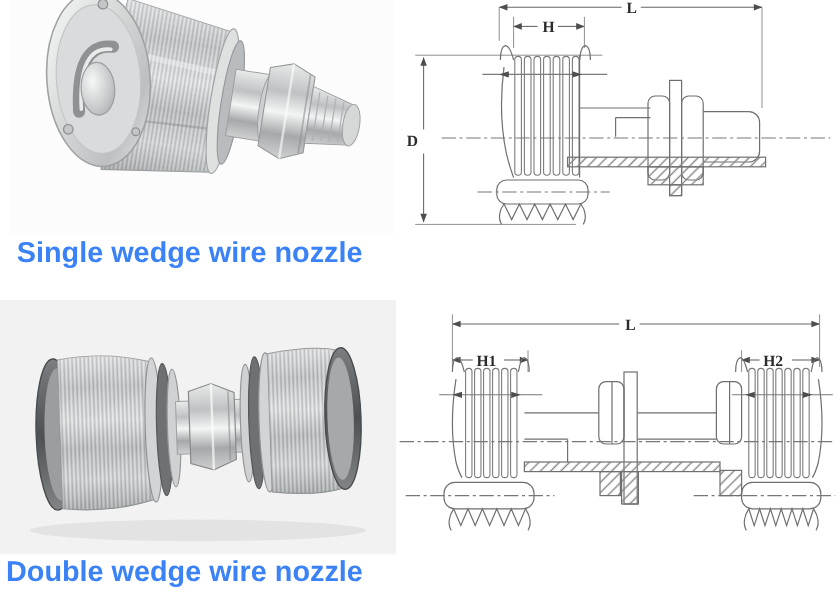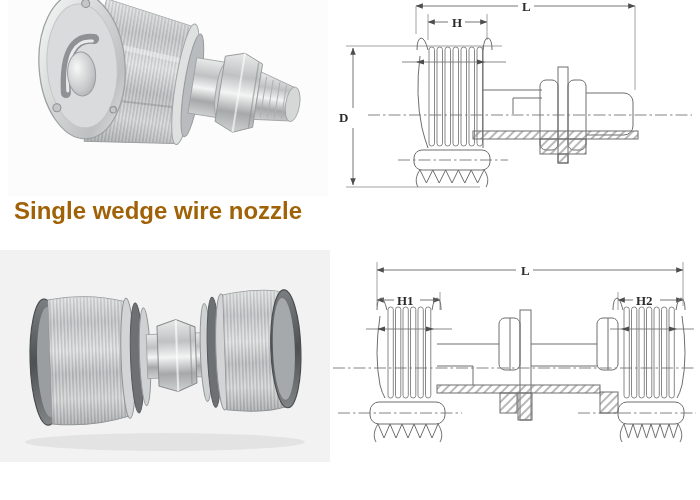--- a/index.html
+++ b/index.html
@@ -1,19 +1,19 @@
 <!DOCTYPE html>
 <html><head>
 <meta charset="utf-8">
 <style>
   html,body{margin:0;padding:0;background:#fff;}
   .canvas{position:relative;width:700px;height:500px;background:#ffffff;overflow:hidden;
           font-family:"Liberation Sans", sans-serif;}
   .abs{position:absolute;}
-  .caption{font:bold 24px "Liberation Sans", sans-serif;color:#a16207;letter-spacing:0;white-space:nowrap;}
+  .caption{font:bold 24px "Liberation Sans", sans-serif;color:#3b82f6;letter-spacing:0;white-space:nowrap;}
   
   .ln{stroke:#6f6f6f;stroke-width:1;fill:none;}
   .lnf{stroke:#7a7a7a;stroke-width:.9;fill:none;}
   .dim{stroke:#666;stroke-width:.9;fill:none;}
   .ext{stroke:#8a8a8a;stroke-width:.8;fill:none;}
   .cl{stroke:#777;stroke-width:.9;fill:none;stroke-dasharray:12 3 2.5 3;}
   .dimlbl{font:600 13px "Liberation Serif", serif;fill:#2b2b2b;}
   .hatched{fill:url(#hatch);stroke:#6f6f6f;stroke-width:1;}
 </style>
 </head>
@@ -209,20 +209,21 @@
         <ellipse cx="214" cy="104" rx="6.5" ry="55" fill="#6e7173" stroke="#55585a"></ellipse>
         <ellipse cx="223" cy="104" rx="7" ry="58" fill="#d2d4d5" stroke="#8f9294"></ellipse>
         <path d="M225,47 Q262,41 284,46 L284,161 Q262,167 225,162 Z" fill="url(#wires)" stroke="#8f9294" stroke-width="1"></path>
         <path d="M225,47 Q262,41 284,46 L284,161 Q262,167 225,162 Z" fill="url(#gMetalV)" opacity="0.5"></path>
         <ellipse cx="286" cy="103" rx="15" ry="59" fill="url(#gDarkRim)" stroke="#4a4d4f" stroke-width="1.2"></ellipse>
         <ellipse cx="284" cy="103" rx="11" ry="51" fill="#a6a9ab"></ellipse>
       </g>
     </g>
   </svg>
 
+  <div class="abs caption" style="left:5px;top:463px;">Double wedge wire nozzle</div>
 
   <svg class="abs" style="left:330px;top:240px" width="370" height="260" viewBox="0 0 370 260">
 
     <g>
       <line class="dim" x1="47" y1="30" x2="186" y2="30" marker-start="url(#arrS)"></line>
       <line class="dim" x1="203" y1="30" x2="353" y2="30" marker-end="url(#arrE)"></line>
       <text class="dimlbl" x="191" y="35">L</text>
       <line class="ext" x1="47" y1="22" x2="47" y2="66"></line>
       <line class="ext" x1="353" y1="22" x2="353" y2="66"></line>
     </g>

